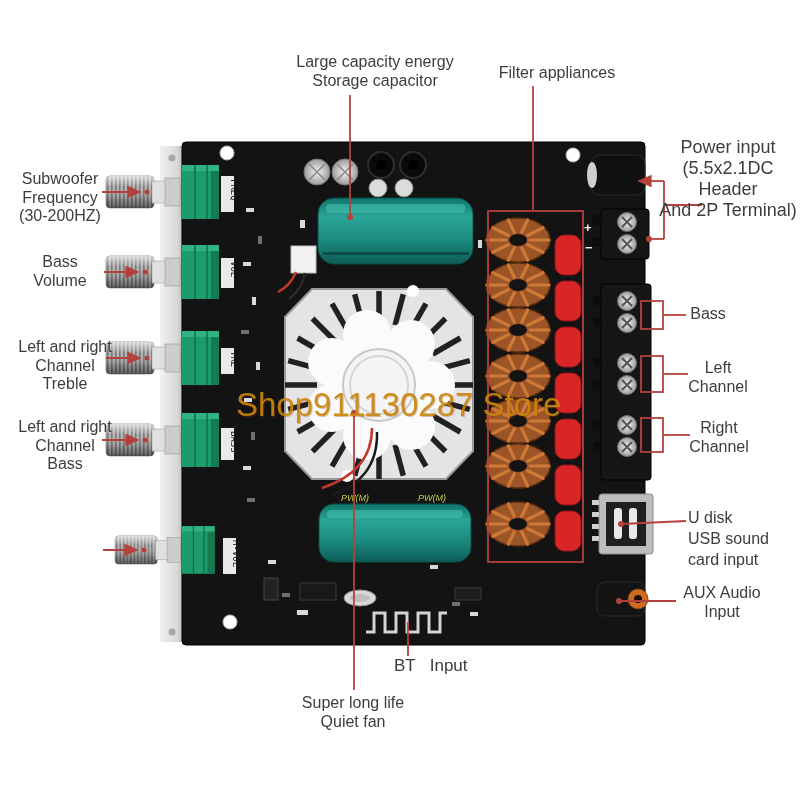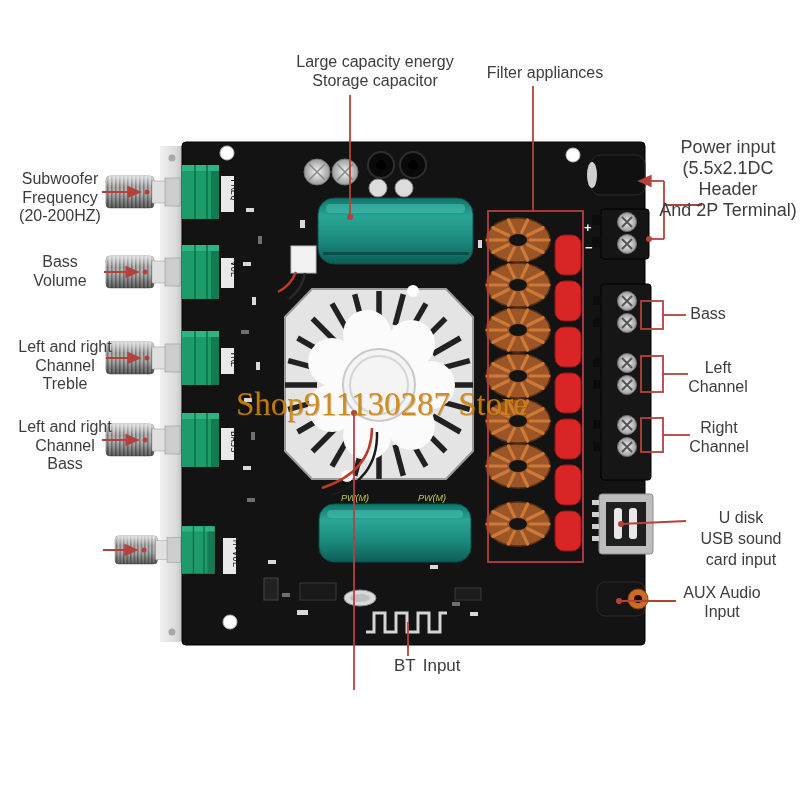--- a/index.html
+++ b/index.html
@@ -1,25 +1,25 @@
 <!DOCTYPE html>
 <html><head>
 <meta charset="utf-8">
 <style>
   html,body{margin:0;padding:0;background:#fff;}
   #stage{position:relative;width:800px;height:800px;background:#fff;overflow:hidden;
          font-family:"Liberation Sans",sans-serif;}
   #boardsvg{position:absolute;left:0;top:0;z-index:1;}
   .lbl{position:absolute;z-index:3;font:16px/1.16 "Liberation Sans",sans-serif;
        color:#3d3d3d;white-space:pre-line;text-align:center;}
-  .lbl.left-align{text-align:center;line-height:1.32;}
+  .lbl.left-align{text-align:left;line-height:1.32;}
   .lbl.small{font-size:18px;}
-  #bt-row{position:absolute;z-index:3;display:flex;gap:7px;font-size:17px;color:#3d3d3d;}
+  #bt-row{position:absolute;z-index:3;display:flex;gap:14px;font-size:17px;color:#3d3d3d;}
   #watermark{position:absolute;left:236px;top:386px;z-index:4;
-             font-family:Liberation Serif, serif;font-size:33px;white-space:nowrap;
+             font-family:Liberation Sans, sans-serif;font-size:33px;white-space:nowrap;
              color:#c9860c;opacity:.92;text-shadow:1px 1px 0 rgba(160,50,10,.35);}
 </style>
 </head>
 <body>
 
 <div id="stage">
 
 <svg id="boardsvg" width="800" height="800" viewBox="0 0 800 800">
   <defs>
     <marker id="arr" markerWidth="9" markerHeight="8" refX="7" refY="3.5" orient="auto">
@@ -336,27 +336,27 @@
       <circle cx="144" cy="550" r="2.5"></circle>
           <circle cx="621" cy="524" r="3"></circle>
       <circle cx="619" cy="601" r="3"></circle>
           <circle cx="354" cy="413" r="3"></circle>
     </g>
   </g>
 </svg>
 
 <div class="lbl" style="left:285px;top:53px;width:180px">Large capacity energy
 Storage capacitor</div>
-<div class="lbl" style="left:482px;top:64px;width:126px">Filter appliances</div>
+<div class="lbl" style="left:494px;top:64px;width:126px">Filter appliances</div>
 <div class="lbl small" style="left:658px;top:137px;width:140px">Power input
 (5.5x2.1DC Header
 And 2P Terminal)</div>
 <div class="lbl" style="left:4px;top:170px;width:112px">Subwoofer
 Frequency
-(20-200HZ)</div>
+(30-200HZ)</div>
 <div class="lbl" style="left:4px;top:253px;width:112px">Bass
 Volume</div>
 <div class="lbl" style="left:4px;top:338px;width:122px">Left and right
 Channel
 Treble</div>
 <div class="lbl" style="left:4px;top:418px;width:122px">Left and right
 Channel
 Bass</div>
 <div class="lbl" style="left:683px;top:305px;width:50px">Bass</div>
 <div class="lbl" style="left:673px;top:359px;width:90px">Left
@@ -365,16 +365,18 @@
 Channel</div>
 <div class="lbl left-align" style="left:688px;top:507px;width:106px">U disk
 USB sound
 card input</div>
 <div class="lbl" style="left:678px;top:584px;width:88px">AUX Audio
 Input</div>
 <div id="bt-row" style="left:394px;top:656px">
   <span>BT</span>
   <span>Input</span>
 </div>
+<div class="lbl" style="left:283px;top:694px;width:140px">Super long life
+Quiet fan</div>
 
 <div id="watermark">Shop911130287 Store</div>
 
 </div>
 
 </body></html>

